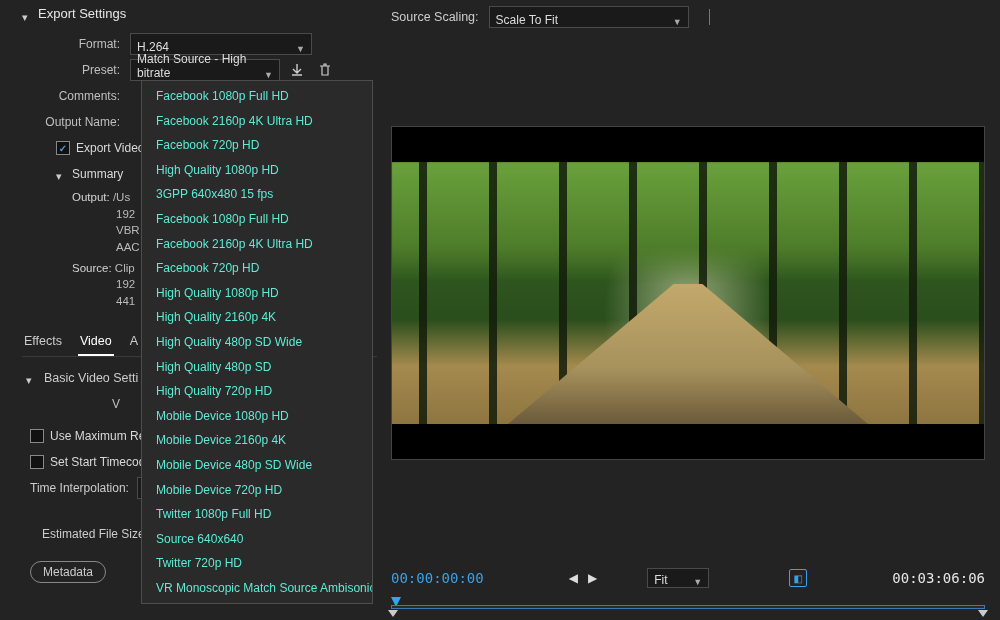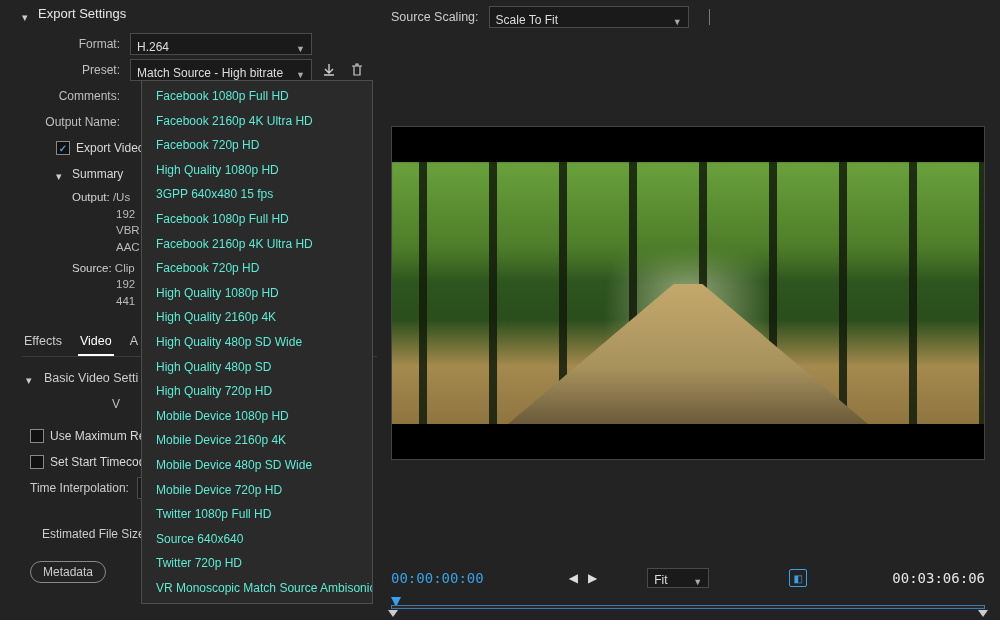--- a/index.html
+++ b/index.html
@@ -149,21 +149,21 @@
   <div class="row">
     <label class="fl">Format:</label>
     <div class="select" style="width:182px">
       <span>H.264</span>
       <span class="tri">▼</span>
     </div>
   </div>
 
   <div class="row">
     <label class="fl">Preset:</label>
-    <div class="select" style="width:182px">
+    <div class="select" style="width:150px">
       <span>Match Source - High bitrate</span>
       <span class="tri">▼</span>
     </div>
     <div class="icon-btn">
       <svg width="14" height="14" viewBox="0 0 14 14">
           <path d="M7 1v8M3 6l4 4 4-4M2 12h10" stroke="#ccc" stroke-width="1.4" fill="none"></path>
         </svg>
     </div>
     <div class="icon-btn">
       <svg width="14" height="14" viewBox="0 0 14 14">

